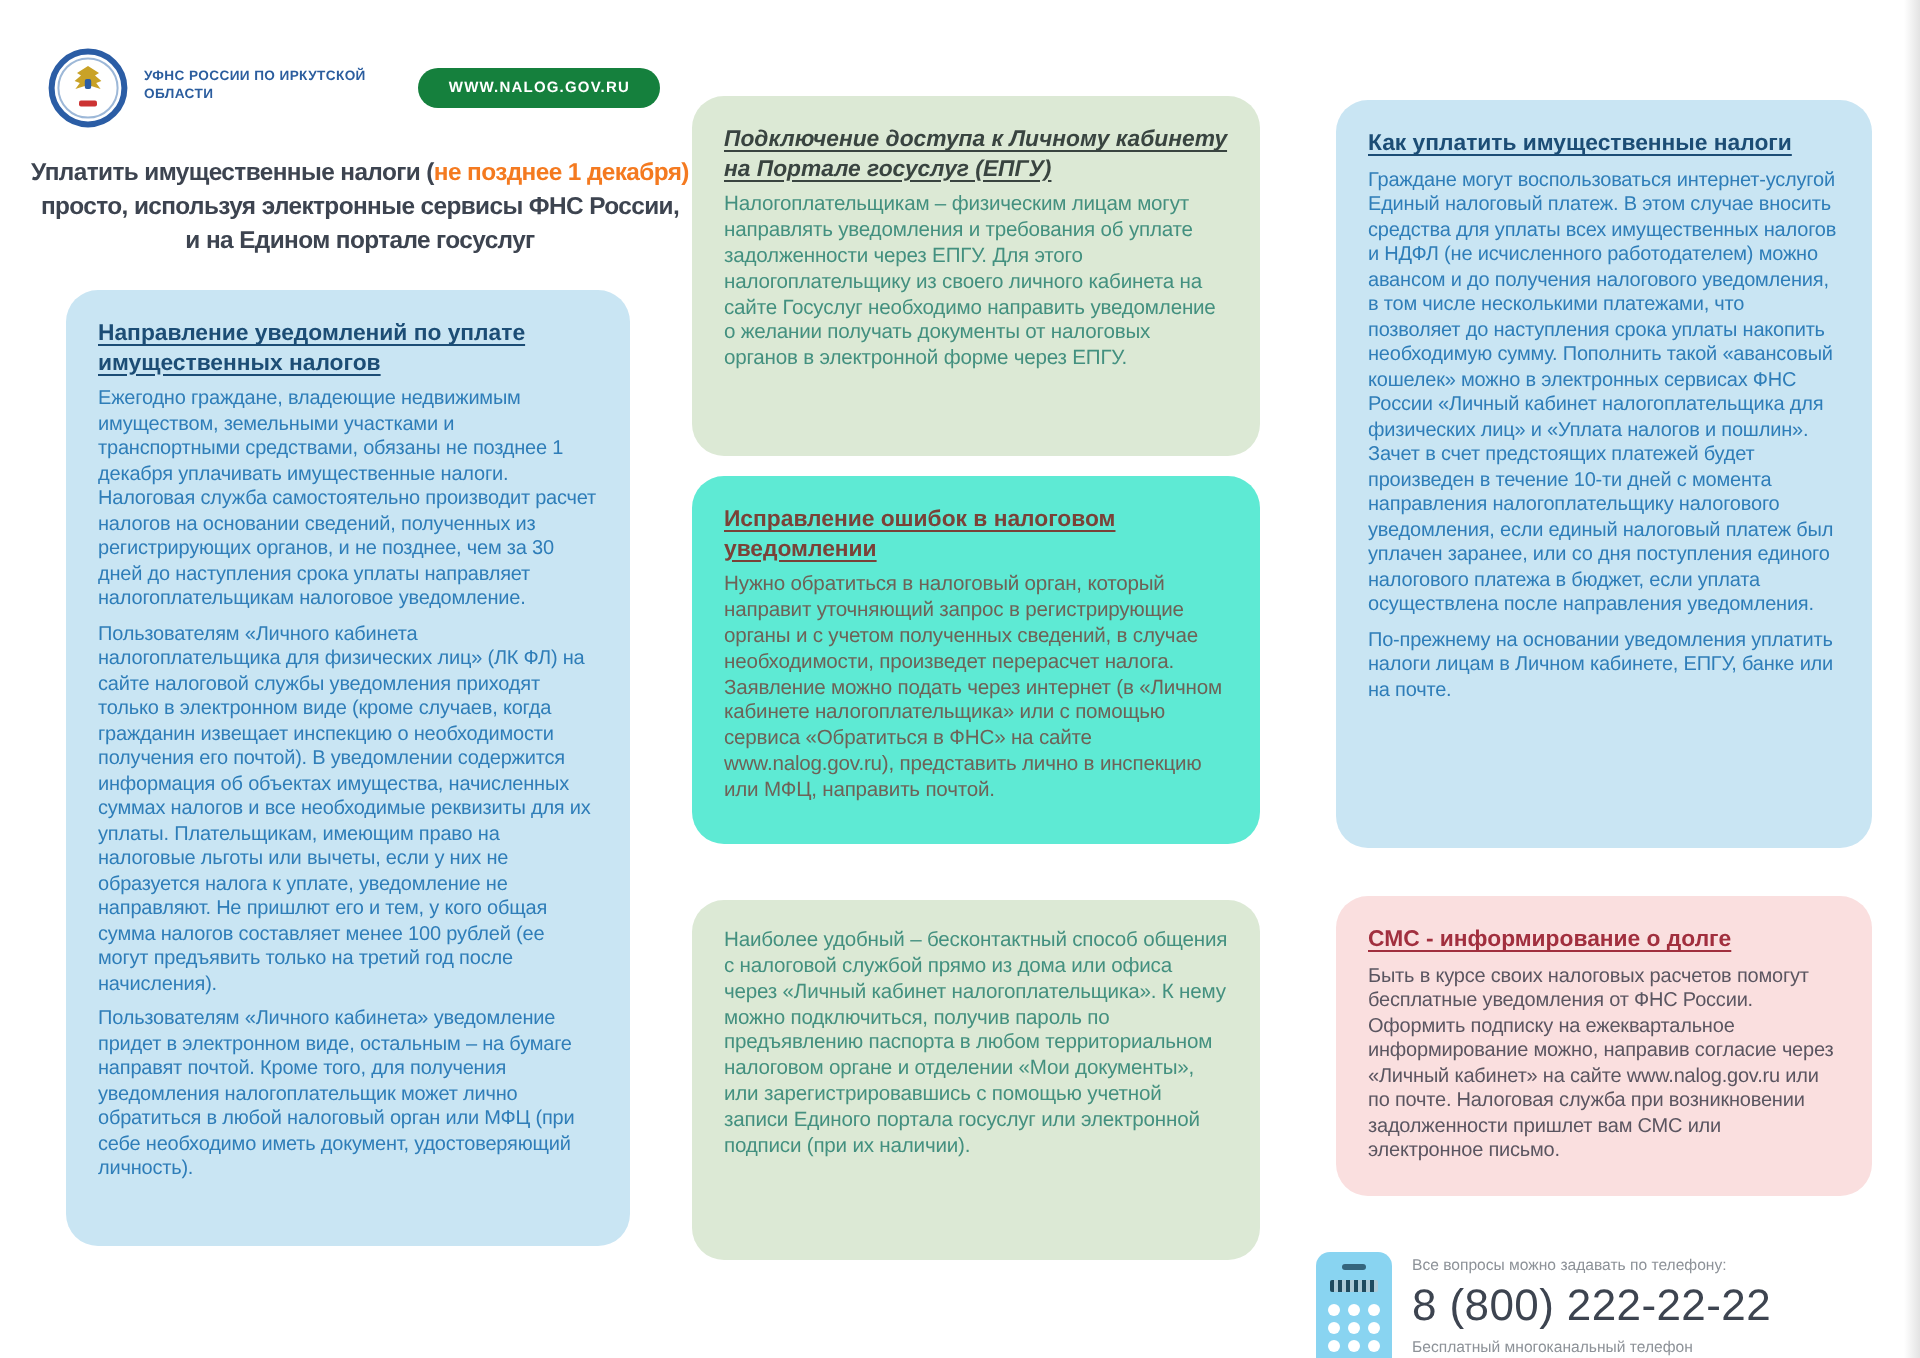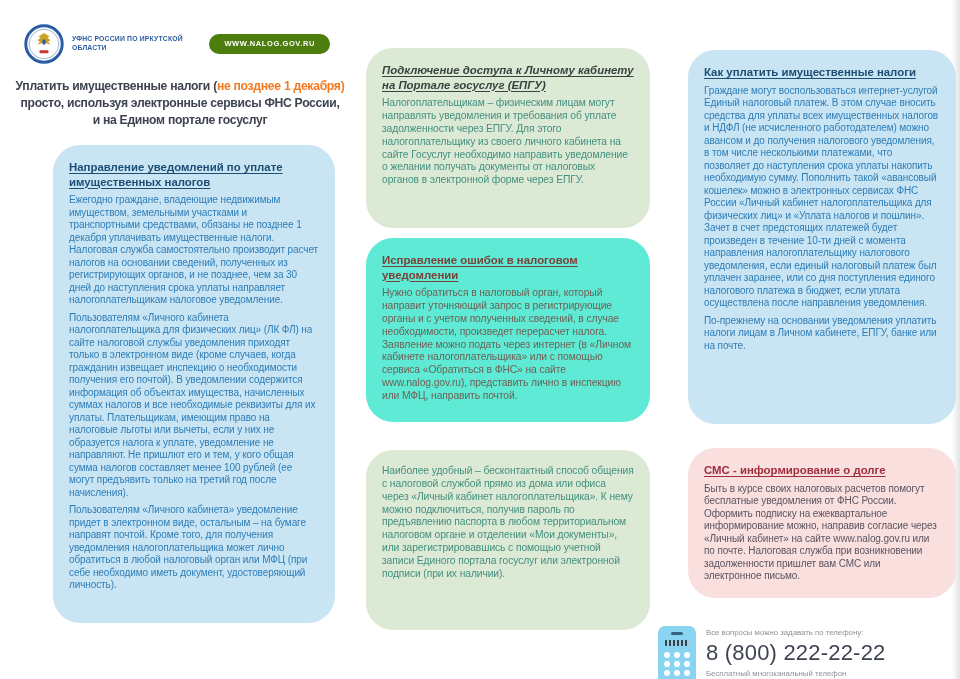--- a/index.html
+++ b/index.html
@@ -8,28 +8,28 @@
     font-family:"Liberation Sans",sans-serif;-webkit-font-smoothing:antialiased;
   }
   .scan-edge{position:absolute;right:0;top:0;width:8px;height:100%;
     background:linear-gradient(90deg,rgba(255,255,255,0),#e3e3e3);}
   
   .topbar{position:absolute;left:24px;top:22px;width:306px;height:44px;
     display:flex;align-items:center;justify-content:space-between;}
   .brand{display:flex;align-items:center;gap:8px;}
   .emblem{width:40px;height:40px;flex:0 0 auto;}
   .org{font-size:6.8px;font-weight:bold;color:#2b5d9e;letter-spacing:.2px;width:120px;line-height:1.3;}
-  .site-pill{background:#4d7c0f;color:#fff;font-size:7.5px;font-weight:bold;letter-spacing:.6px;
+  .site-pill{background:#15803d;color:#fff;font-size:7.5px;font-weight:bold;letter-spacing:.6px;
     height:20px;line-height:20px;padding:0 15px;border-radius:11px;white-space:nowrap;cursor:pointer;}
   
   .title{position:absolute;left:8px;top:78px;width:344px;text-align:center;
     font-weight:bold;font-size:12.2px;letter-spacing:-0.3px;line-height:17px;color:#3d4450;}
   .title .hl{color:#f47a20;}
   
-  .card{position:absolute;border-radius:27px;padding:15px 16px;box-sizing:border-box;margin-left:20px;}
+  .card{position:absolute;border-radius:16px;padding:15px 16px;box-sizing:border-box;}
   .card h3{margin:0 0 5px;font-size:11.4px;line-height:1.28;
     text-decoration:underline;text-underline-offset:2px;}
   .card p{margin:0;font-size:10.3px;line-height:1.25;letter-spacing:-0.1px;}
   .card p + p{margin-top:5px;}
   .card-blue{background:#c9e5f3;}
   .card-blue h3{color:#1c4d75;}
   .card-blue p{color:#2e7db8;}
   .card-green{background:#dce9d5;}
   .card-green h3{color:#394440;font-style:italic;}
   .card-green p{color:#43907f;}
@@ -86,21 +86,21 @@
   <div class="title">
     <div><span>Уплатить имущественные налоги (</span><span class="hl">не позднее 1 декабря)</span></div>
     <div>просто, используя электронные сервисы ФНС России,</div>
     <div>и на Едином портале госуслуг</div>
   </div>
 
   <div class="card card-blue" id="card-notifications">
     <h3>Направление уведомлений по уплате имущественных налогов</h3>
     <p>Ежегодно граждане, владеющие недвижимым имуществом, земельными участками и транспортными средствами, обязаны не позднее 1 декабря уплачивать имущественные налоги. Налоговая служба самостоятельно производит расчет налогов на основании сведений, полученных из регистрирующих органов, и не позднее, чем за 30 дней до наступления срока уплаты направляет налогоплательщикам налоговое уведомление.</p>
     <p>Пользователям «Личного кабинета налогоплательщика для физических лиц» (ЛК ФЛ) на сайте налоговой службы уведомления приходят только в электронном виде (кроме случаев, когда гражданин извещает инспекцию о необходимости получения его почтой). В уведомлении содержится информация об объектах имущества, начисленных суммах налогов и все необходимые реквизиты для их уплаты. Плательщикам, имеющим право на налоговые льготы или вычеты, если у них не образуется налога к уплате, уведомление не направляют. Не пришлют его и тем, у кого общая сумма налогов составляет менее 100 рублей (ее могут предъявить только на третий год после начисления).</p>
-    <p>Пользователям «Личного кабинета» уведомление придет в электронном виде, остальным – на бумаге направят почтой. Кроме того, для получения уведомления налогоплательщика может лично обратиться в любой налоговый орган или МФЦ (при себе необходимо иметь документ, удостоверяющий личность).</p>
+    <p>Пользователям «Личного кабинета» уведомление придет в электронном виде, остальным – на бумаге направят почтой. Кроме того, для получения уведомления налогоплательщик может лично обратиться в любой налоговый орган или МФЦ (при себе необходимо иметь документ, удостоверяющий личность).</p>
   </div>
 
   <div class="card card-green" id="card-epgu">
     <h3>Подключение доступа к Личному кабинету на Портале госуслуг (ЕПГУ)</h3>
     <p>Налогоплательщикам – физическим лицам могут направлять уведомления и требования об уплате задолженности через ЕПГУ. Для этого налогоплательщику из своего личного кабинета на сайте Госуслуг необходимо направить уведомление о желании получать документы от налоговых органов в электронной форме через ЕПГУ.</p>
   </div>
 
   <div class="card card-orange" id="card-errors">
     <h3>Исправление ошибок в налоговом уведомлении</h3>
     <p>Нужно обратиться в налоговый орган, который направит уточняющий запрос в регистрирующие органы и с учетом полученных сведений, в случае необходимости, произведет перерасчет налога. Заявление можно подать через интернет (в «Личном кабинете налогоплательщика» или с помощью сервиса «Обратиться в ФНС» на сайте www.nalog.gov.ru), представить лично в инспекцию или МФЦ, направить почтой.</p>

